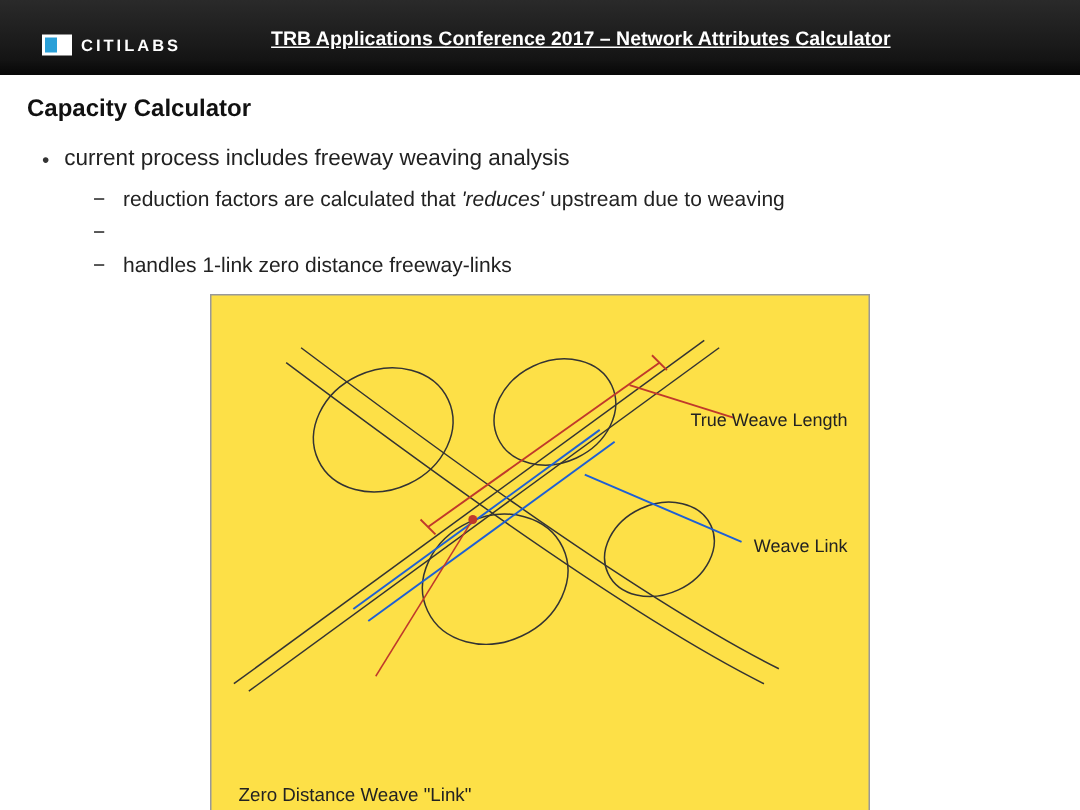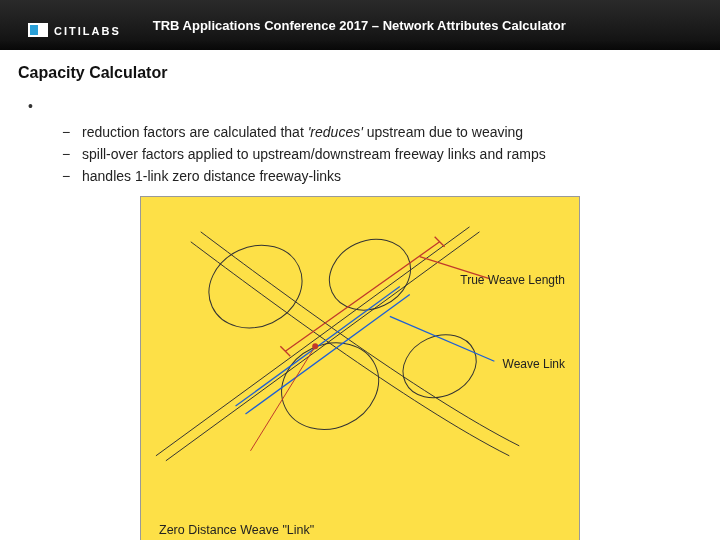--- a/index.html
+++ b/index.html
@@ -17,21 +17,21 @@
   }
   .logo { display:flex; align-items:flex-end; gap:6px;margin-top:10px; }
   .logo-mark {
     width: 20px; height: 14px; background:#fff; position:relative;
   }
   .logo-mark::before {
     content:""; position:absolute; left:2px; top:2px; right:2px; bottom:2px;
     background: linear-gradient(90deg,#2aa0d8 0 50%, #fff 50% 100%);
   }
   .logo-text { color:#fff; font-size:11px; font-weight:700; letter-spacing:2px; }
-  .conf-title { color:#fff; font-size:13px; font-weight:700; margin-left: 32px; }
+  .conf-title { color:#fff; font-size:13px; font-weight:700; margin-left: 60px; text-decoration: underline; }
   .title-row { padding: 14px 18px 6px 18px; }
   .title { font-size:16px; font-weight:700; color:#111; }
   .content { padding: 8px 28px 0 28px; font-size:15px; color:#222; }
   .b1 { display:flex; align-items:flex-start; gap:10px; margin-bottom:6px; }
   .b1 .dot { color:#333; font-size:14px; line-height:20px; }
   .b1 .txt { line-height:20px; }
   .sub { margin-left: 34px; }
   .b2 { display:flex; align-items:flex-start; gap:10px; margin:2px 0; }
   .b2 .dash { color:#222; font-size:14px; line-height:20px; width:10px; }
   .b2 .txt { font-size:14px; line-height:20px; }
@@ -57,33 +57,31 @@
   <div class="conf-title">TRB Applications Conference 2017 – Network Attributes Calculator</div>
 </div>
 
 <div class="title-row">
   <div class="title">Capacity Calculator</div>
 </div>
 
 <div class="content">
   <div class="b1">
     <div class="dot">•</div>
+    <div class="txt">current process includes freeway weaving analysis</div>
   </div>
   <div class="sub">
     <div class="b2">
       <div class="dash">−</div>
       <div class="txt">
         <span>reduction factors are calculated that </span><span class="italic">'reduces'</span><span> upstream due to weaving</span>
       </div>
     </div>
     <div class="b2">
       <div class="dash">−</div>
-      <div class="txt">
-        <span>spill-over factors applied to upstream/downstream freeway links and ramps</span>
-      </div>
     </div>
     <div class="b2">
       <div class="dash">−</div>
       <div class="txt">
         <span>handles 1-link zero distance freeway-links</span>
       </div>
     </div>
   </div>
 
   <div class="diagram-wrap">

